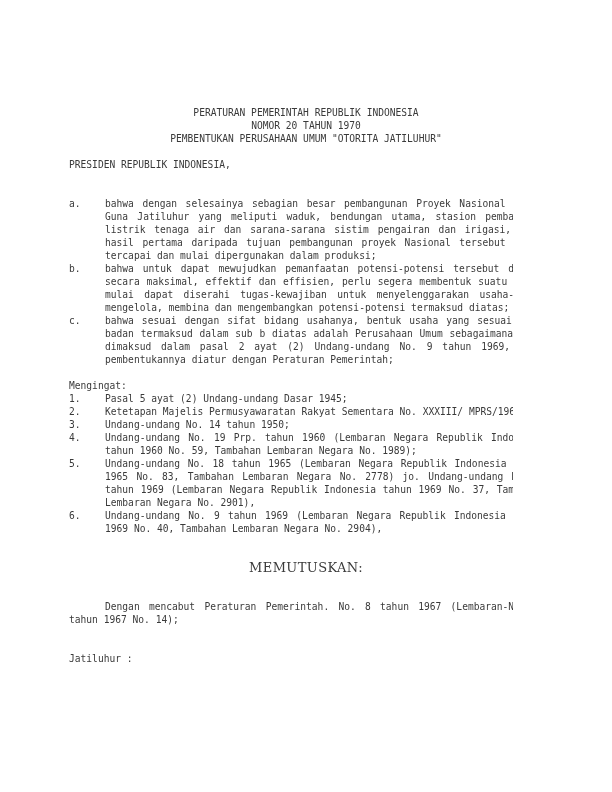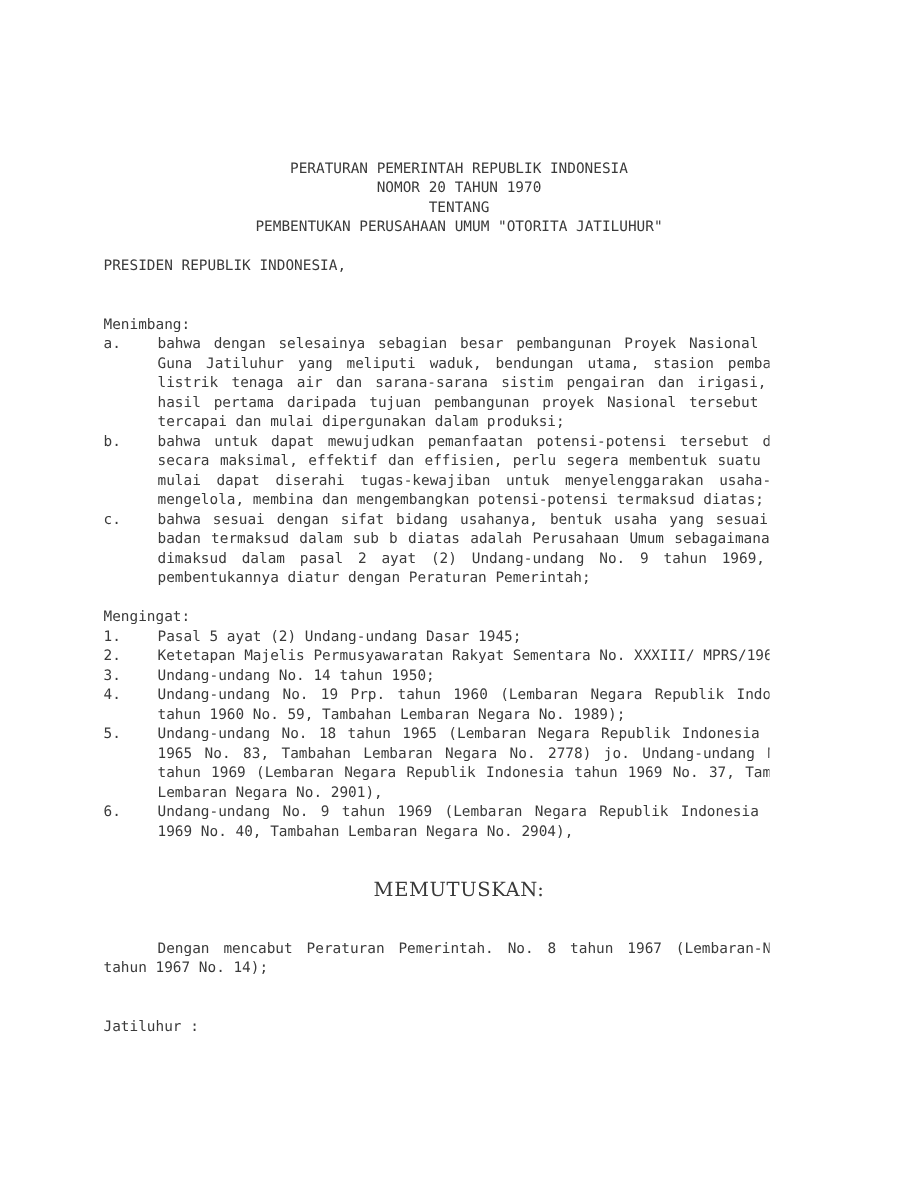--- a/index.html
+++ b/index.html
@@ -101,31 +101,29 @@
 </style>
 </head>
 <body>
 
 <div class="page">
   <div class="doc">
 
     <div class="title-block">
       <span class="ln">PERATURAN PEMERINTAH REPUBLIK INDONESIA</span>
       <span class="ln">NOMOR 20 TAHUN 1970</span>
-      <span class="ln">TENTANG</span>
       <span class="ln">PEMBENTUKAN PERUSAHAAN UMUM "OTORITA JATILUHUR"</span>
     </div>
 
     <div class="spacer-1"></div>
 
     <div class="center">PRESIDEN REPUBLIK INDONESIA,</div>
 
     <div class="spacer-2"></div>
 
-    <span class="section-label">Menimbang:</span>
 
     <div class="list">
       <div class="item">
         <span class="item-marker">a.</span>
         <span class="item-body">bahwa dengan selesainya sebagian besar pembangunan Proyek Nasional Serba Guna Jatiluhur yang meliputi waduk, bendungan utama, stasion pembangkit listrik tenaga air dan sarana-sarana sistim pengairan dan irigasi, maka hasil pertama daripada tujuan pembangunan proyek Nasional tersebut telah tercapai dan mulai dipergunakan dalam produksi;</span>
       </div>
       <div class="item">
         <span class="item-marker">b.</span>
         <span class="item-body">bahwa untuk dapat mewujudkan pemanfaatan potensi-potensi tersebut diatas secara maksimal, effektif dan effisien, perlu segera membentuk suatu badan mulai dapat diserahi tugas-kewajiban untuk menyelenggarakan usaha-usaha mengelola, membina dan mengembangkan potensi-potensi termaksud diatas;</span>
       </div>

